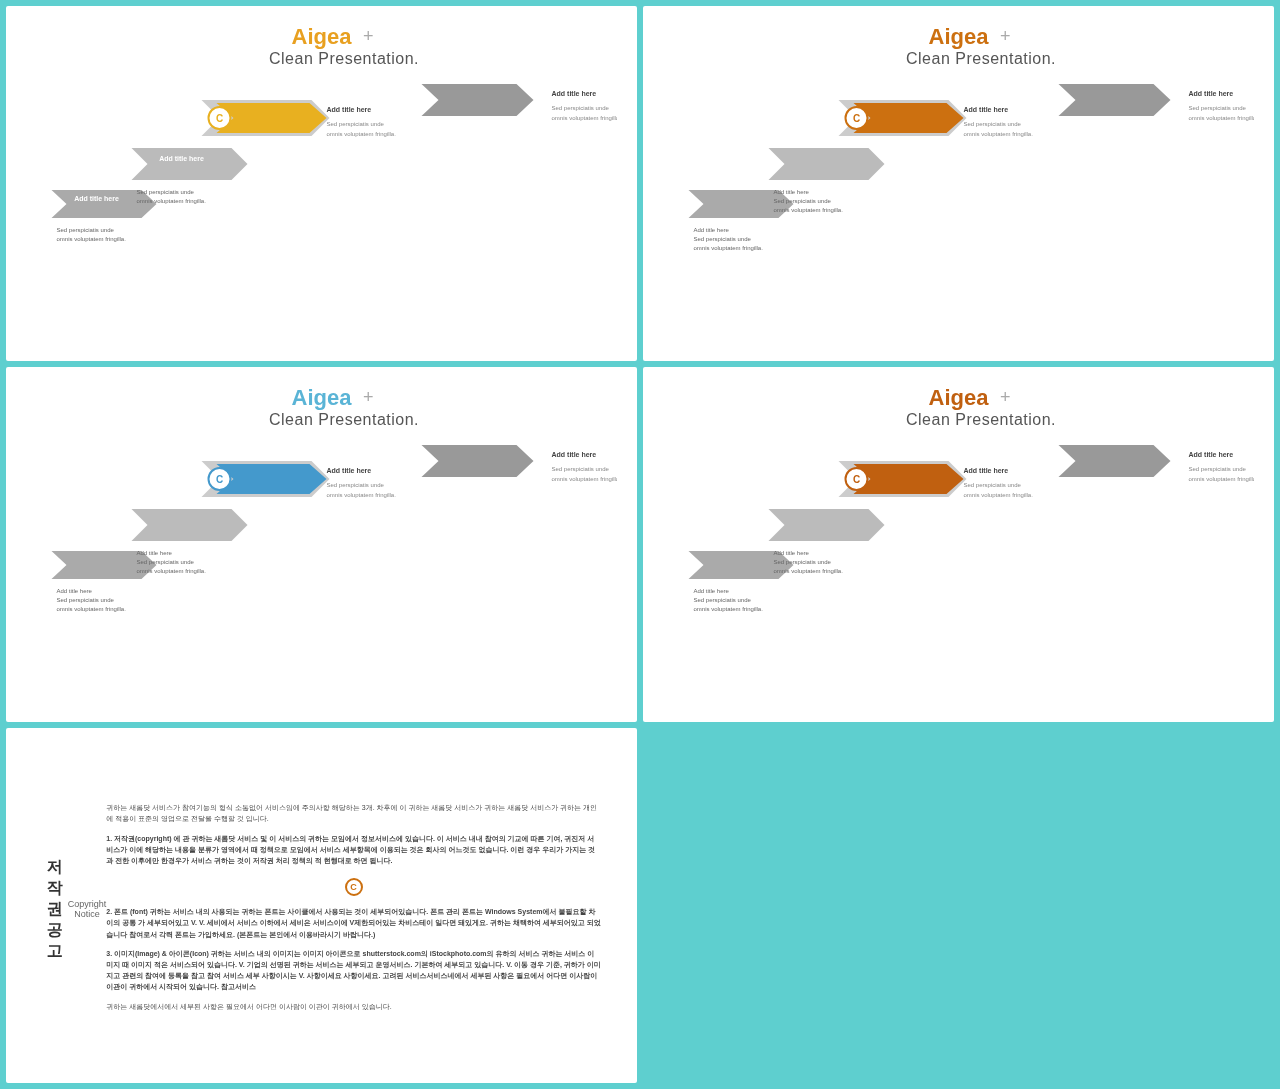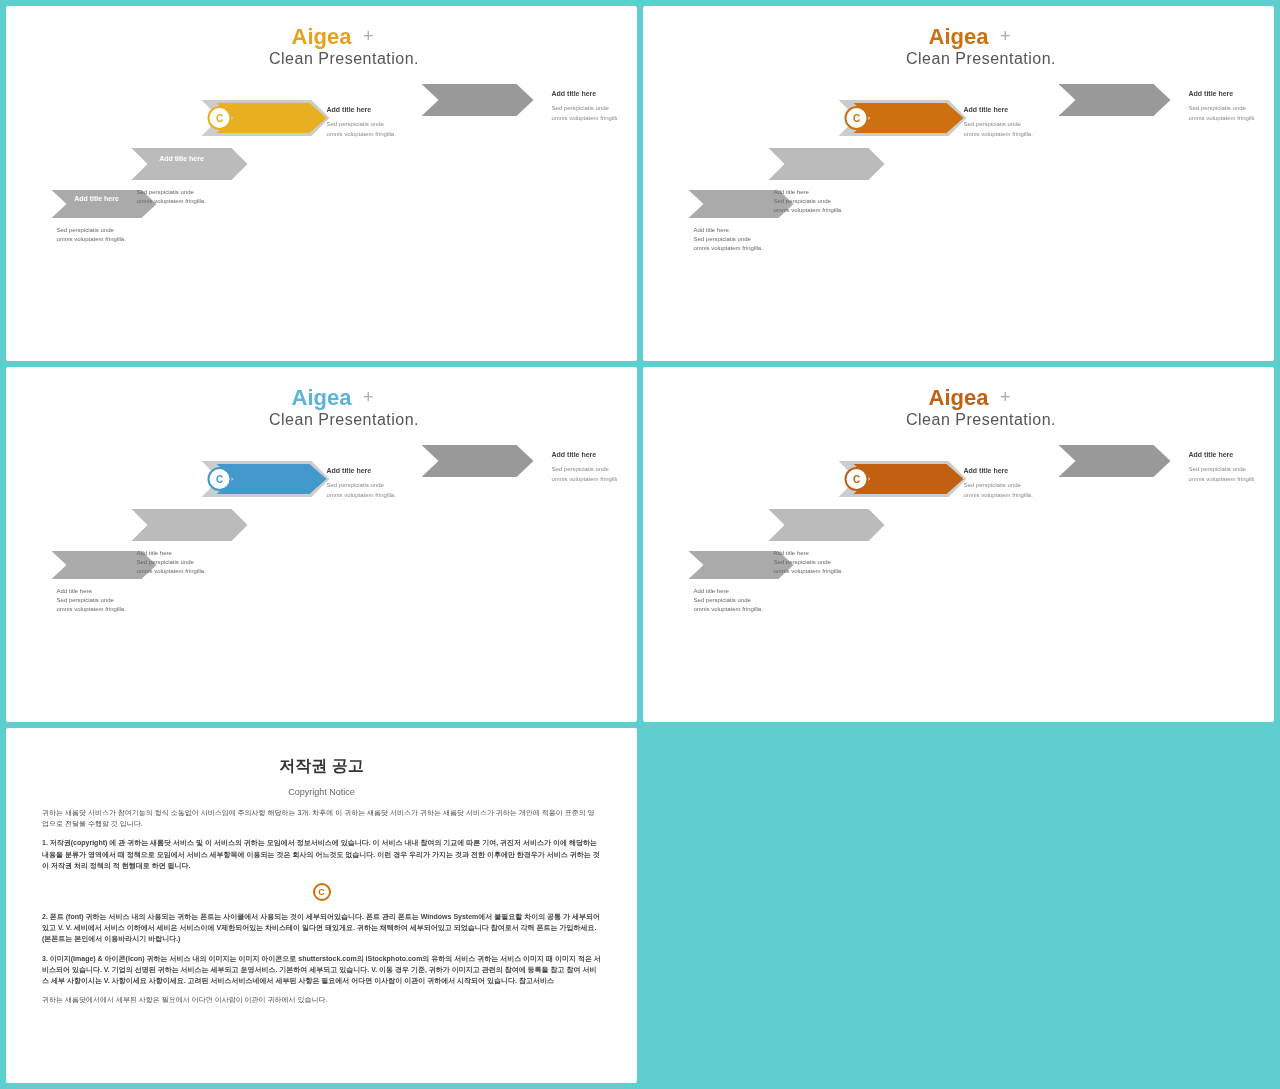--- a/index.html
+++ b/index.html
@@ -59,22 +59,21 @@
     .title-blue { color: #5ab4d6; }
     .title-orange { color: #cc7010; }
 
     
     .slide-copyright {
       background: #fff;
       border-radius: 2px;
       overflow: hidden;
       padding: 28px 36px 17px;
       display: flex;
-      flex-direction: column;
-      gap: 6px;
+      flex-direction: row;
     }
 
     .copyright-title {
       text-align: center;
       font-size: 16px;
       font-weight: bold;
       color: #333;
       margin-bottom: 4px;
     }
 

